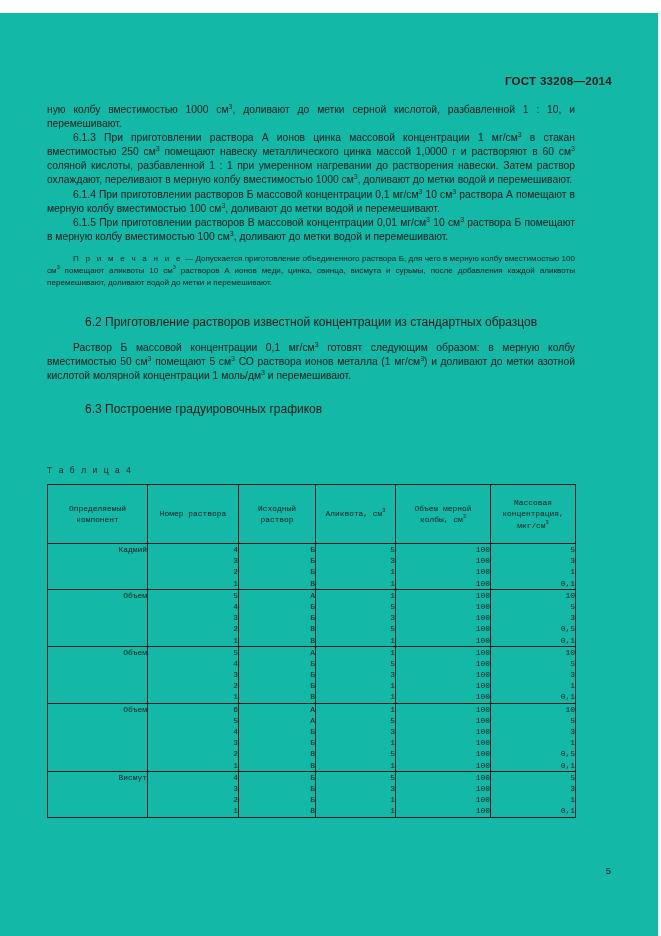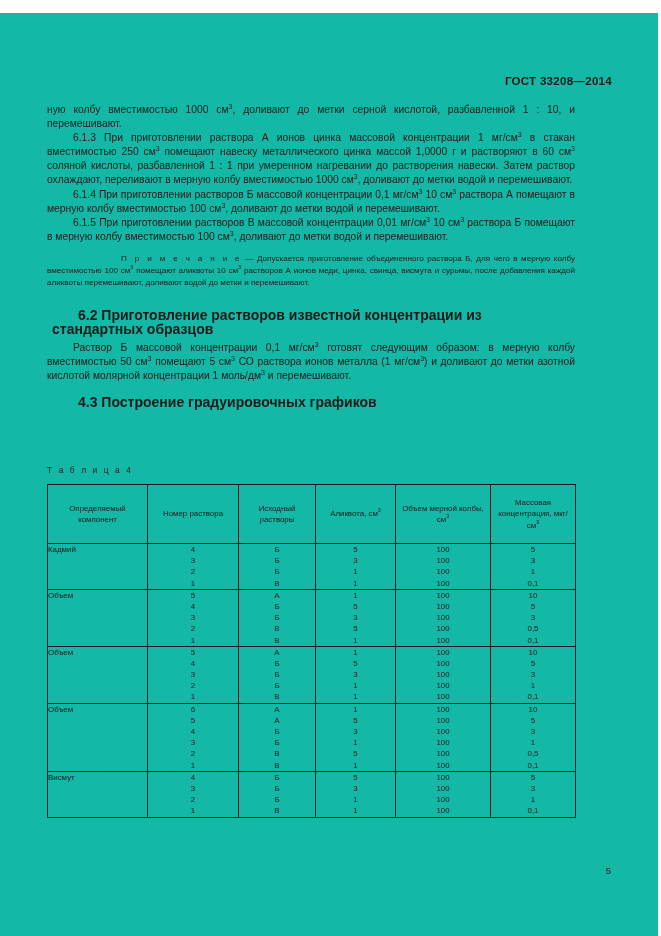--- a/index.html
+++ b/index.html
@@ -56,26 +56,26 @@
   p.indent { text-indent: 26px; }
 
   .note {
     font-size: 8.1px;
     line-height: 12.2px;
     text-indent: 26px;
     text-align: justify;
     margin: 0;
     padding-top: 9px;
   }
-  .note-label { letter-spacing: 2.2px; margin-left: 48px; }
+  .note-label { letter-spacing: 2.2px; }
 
   h2 {
-    margin: 5px;
-    font-size: 14px;
-    font-weight: bold;
+    margin: 12px;
+    font-size: 12px;
+    font-weight: normal;
     line-height: 14px;
     text-indent: 26px;
   }
 
   .gap-s  { height: 7px; }
   .gap-l  { height: 13px; }
 
   sup {
     font-size: 0.68em;
     vertical-align: super;
@@ -91,29 +91,31 @@
     letter-spacing: 2.1px;
   }
 
   table.grid {
     position: absolute;
     left: 47px;
     top: 471px;
     width: 528px;
     border-collapse: collapse;
     table-layout: fixed;
+    font-family: Liberation Mono, monospace;
   }
   table.grid th,
   table.grid td {
     border: 1px solid #1a1a1a;
     font-weight: normal;
     font-size: 7.9px;
     line-height: 11.2px;
     padding: 0;
     vertical-align: top;
+    text-align: right;
   }
   table.grid thead th {
     text-align: center;
     vertical-align: middle;
     height: 54px;
     padding: 2px 3px;
   }
   .col-1 { width: 100px; }
   .col-2 { width: 91px; }
   .col-3 { width: 77px; }
@@ -162,41 +164,41 @@
 
     <div class="gap-l"></div>
 
     <h2><span>6.2  Приготовление растворов известной концентрации из стандартных образцов</span></h2>
 
     <p class="indent"><span>Раствор Б массовой концентрации 0,1 мг/см<sup>3</sup> готовят следующим образом: в мерную колбу вместимостью 50 см<sup>3</sup> помещают 5 см<sup>3</sup> СО раствора ионов металла (1 мг/см<sup>3</sup>) и доливают до метки азотной кислотой молярной концентрации 1 моль/дм<sup>3</sup> и перемешивают.</span></p>
 
 
     <div class="gap-s"></div>
 
-    <h2><span>4.3  Построение градуировочных графиков</span></h2>
+    <h2><span>6.3  Построение градуировочных графиков</span></h2>
 
 
   </div>
 
   <div class="table-caption">Т а б л и ц а  4</div>
 
   <table class="grid">
     <colgroup>
       <col class="col-1">
         <col class="col-2">
         <col class="col-3">
       <col class="col-4">
         <col class="col-5">
         <col class="col-6">
     </colgroup>
     <thead>
       <tr>
         <th>Определяемый компонент</th>
         <th>Номер раствора</th>
-        <th>Исходный растворы</th>
+        <th>Исходный раствор</th>
         <th>Аликвота, см<sup>3</sup></th>
         <th>Объем мерной колбы, см<sup>3</sup></th>
         <th>Массовая концентрация, мкг/см<sup>3</sup></th>
       </tr>
     </thead>
     <tbody>
         <tr>
           <td class="comp">Кадмий</td>
           <td class="num">
             <div class="stack">

